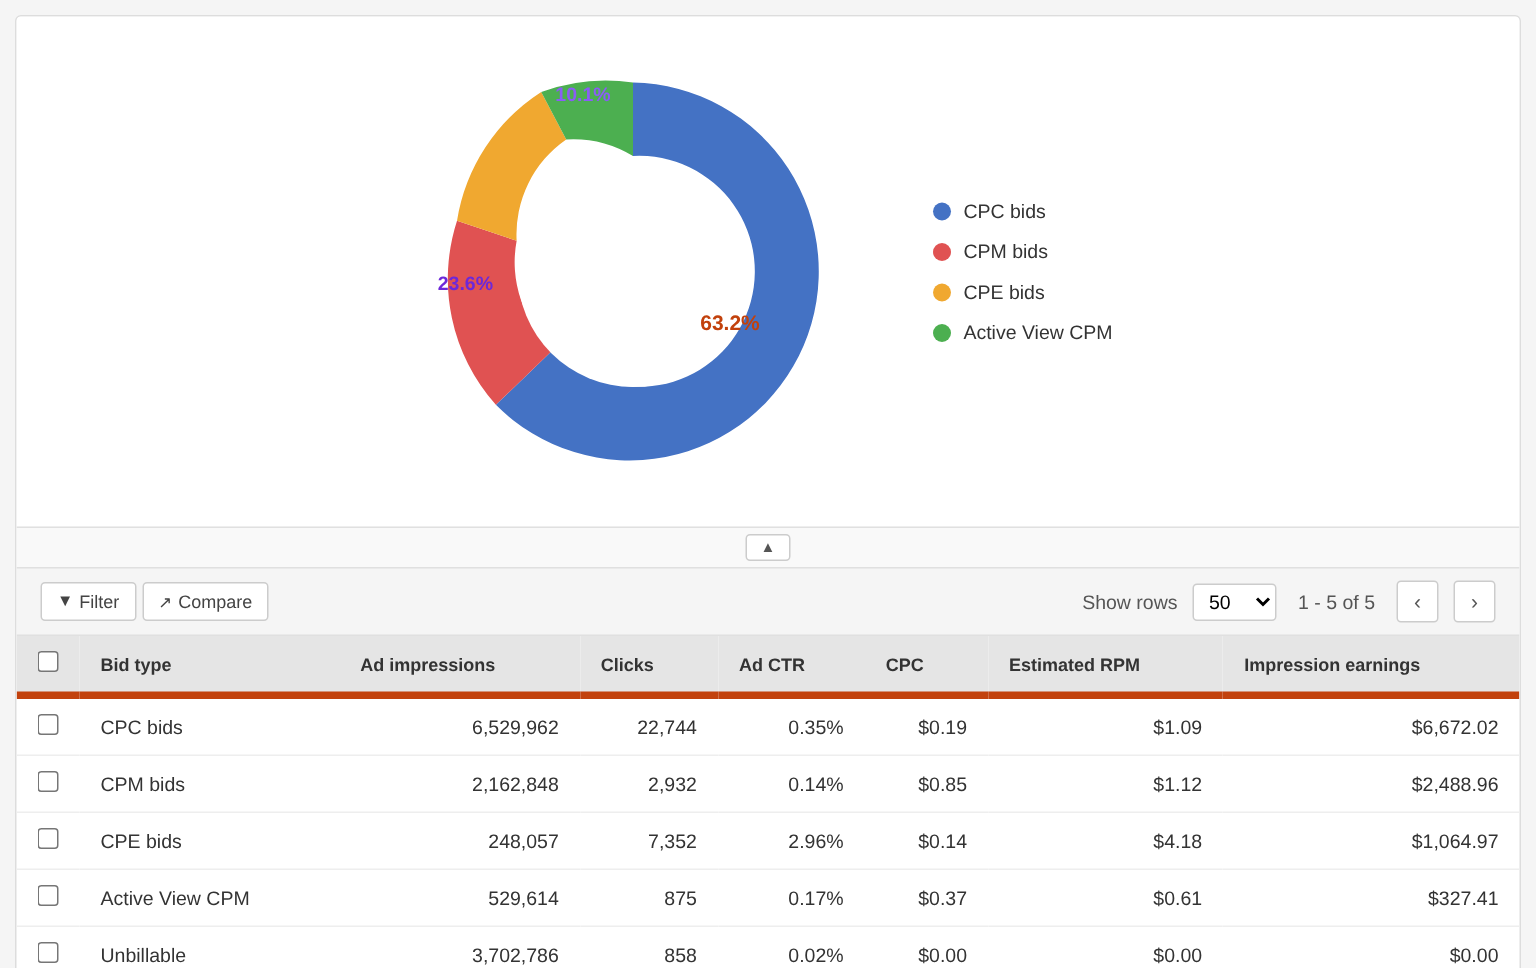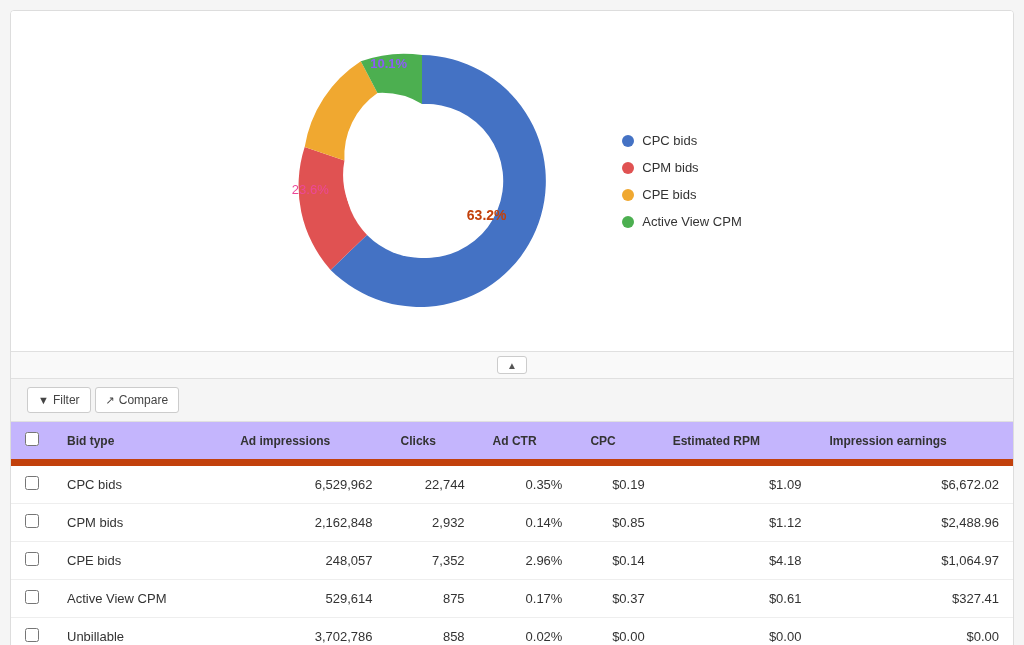--- a/index.html
+++ b/index.html
@@ -151,22 +151,22 @@
     
     .table-wrapper {
       overflow-x: auto;
     }
     table {
       width: 100%;
       border-collapse: collapse;
       font-size: 13px;
     }
     thead tr {
-      background: #c4b5fd;
-      border-bottom: 7px solid #c2410c;
+      background: #e5e5e5;
+      border-bottom: 5px solid #c2410c;
     }
     thead th {
       padding: 10px 14px;
       text-align: left;
       font-weight: bold;
       color: #333;
       white-space: nowrap;
       font-size: 12px;
     }
     thead th:first-child { text-align: left; width: 30px; }
@@ -205,21 +205,21 @@
 
         <path d="M 16.2,75.8 A 90,90 0 0,1 56.3,14.5 L 68.2,37.1 A 55,55 0 0,0 44.6,85.4 Z" fill="#F0A830"></path>
 
         <path d="M 56.3,14.5 A 90,90 0 0,1 100,10 L 100,45 A 55,55 0 0,0 68.2,37.1 Z" fill="#4CAF50"></path>
 
         <circle cx="100" cy="100" r="55" fill="white"></circle>
       </svg>
 
       
       <div class="donut-label" style="top:62%; left:73%; transform:translate(-50%,-50%); color:#c2410c; font-size:14px; font-weight:bold;">63.2%</div>
-      <div class="donut-label" style="top:53%; left:10%; transform:translate(-50%,-50%); color:#ec4899; font-size:13px; font-weight:normal;">23.6%</div>
+      <div class="donut-label" style="top:53%; left:10%; transform:translate(-50%,-50%); color:#6d28d9; font-size:13px; font-weight:bold;">23.6%</div>
       <div class="donut-label" style="top:8%; left:38%; transform:translate(-50%,-50%); color:#8b5cf6; font-size:13px; font-weight:bold;">10.1%</div>
     </div>
 
     <div class="legend">
       <div class="legend-item">
         <div class="legend-dot" style="background:#4472C4;"></div>
         <span>CPC bids</span>
       </div>
       <div class="legend-item">
         <div class="legend-dot" style="background:#E05252;"></div>
@@ -244,20 +244,36 @@
     <div class="toolbar-left">
       <button class="toolbar-btn">
         <span style="font-size:11px;">▼</span>
         <span>Filter</span>
       </button>
       <button class="toolbar-btn">
         <span style="font-size:11px;">↗</span>
         <span>Compare</span>
       </button>
     </div>
+    <div class="toolbar-right">
+      <span>Show rows</span>
+      <select class="show-rows-select">
+        <option>50</option>
+        <option>10</option>
+        <option>25</option>
+        <option>100</option>
+      </select>
+      <span class="pagination-info">1 - 5 of 5</span>
+      <button class="nav-btn">
+        <span>‹</span>
+      </button>
+      <button class="nav-btn">
+        <span>›</span>
+      </button>
+    </div>
   </div>
 
   <div class="table-wrapper">
     <table>
       <thead>
         <tr>
           <th>
             <input type="checkbox" class="checkbox" style="">
           </th>
           <th>Bid type</th>

